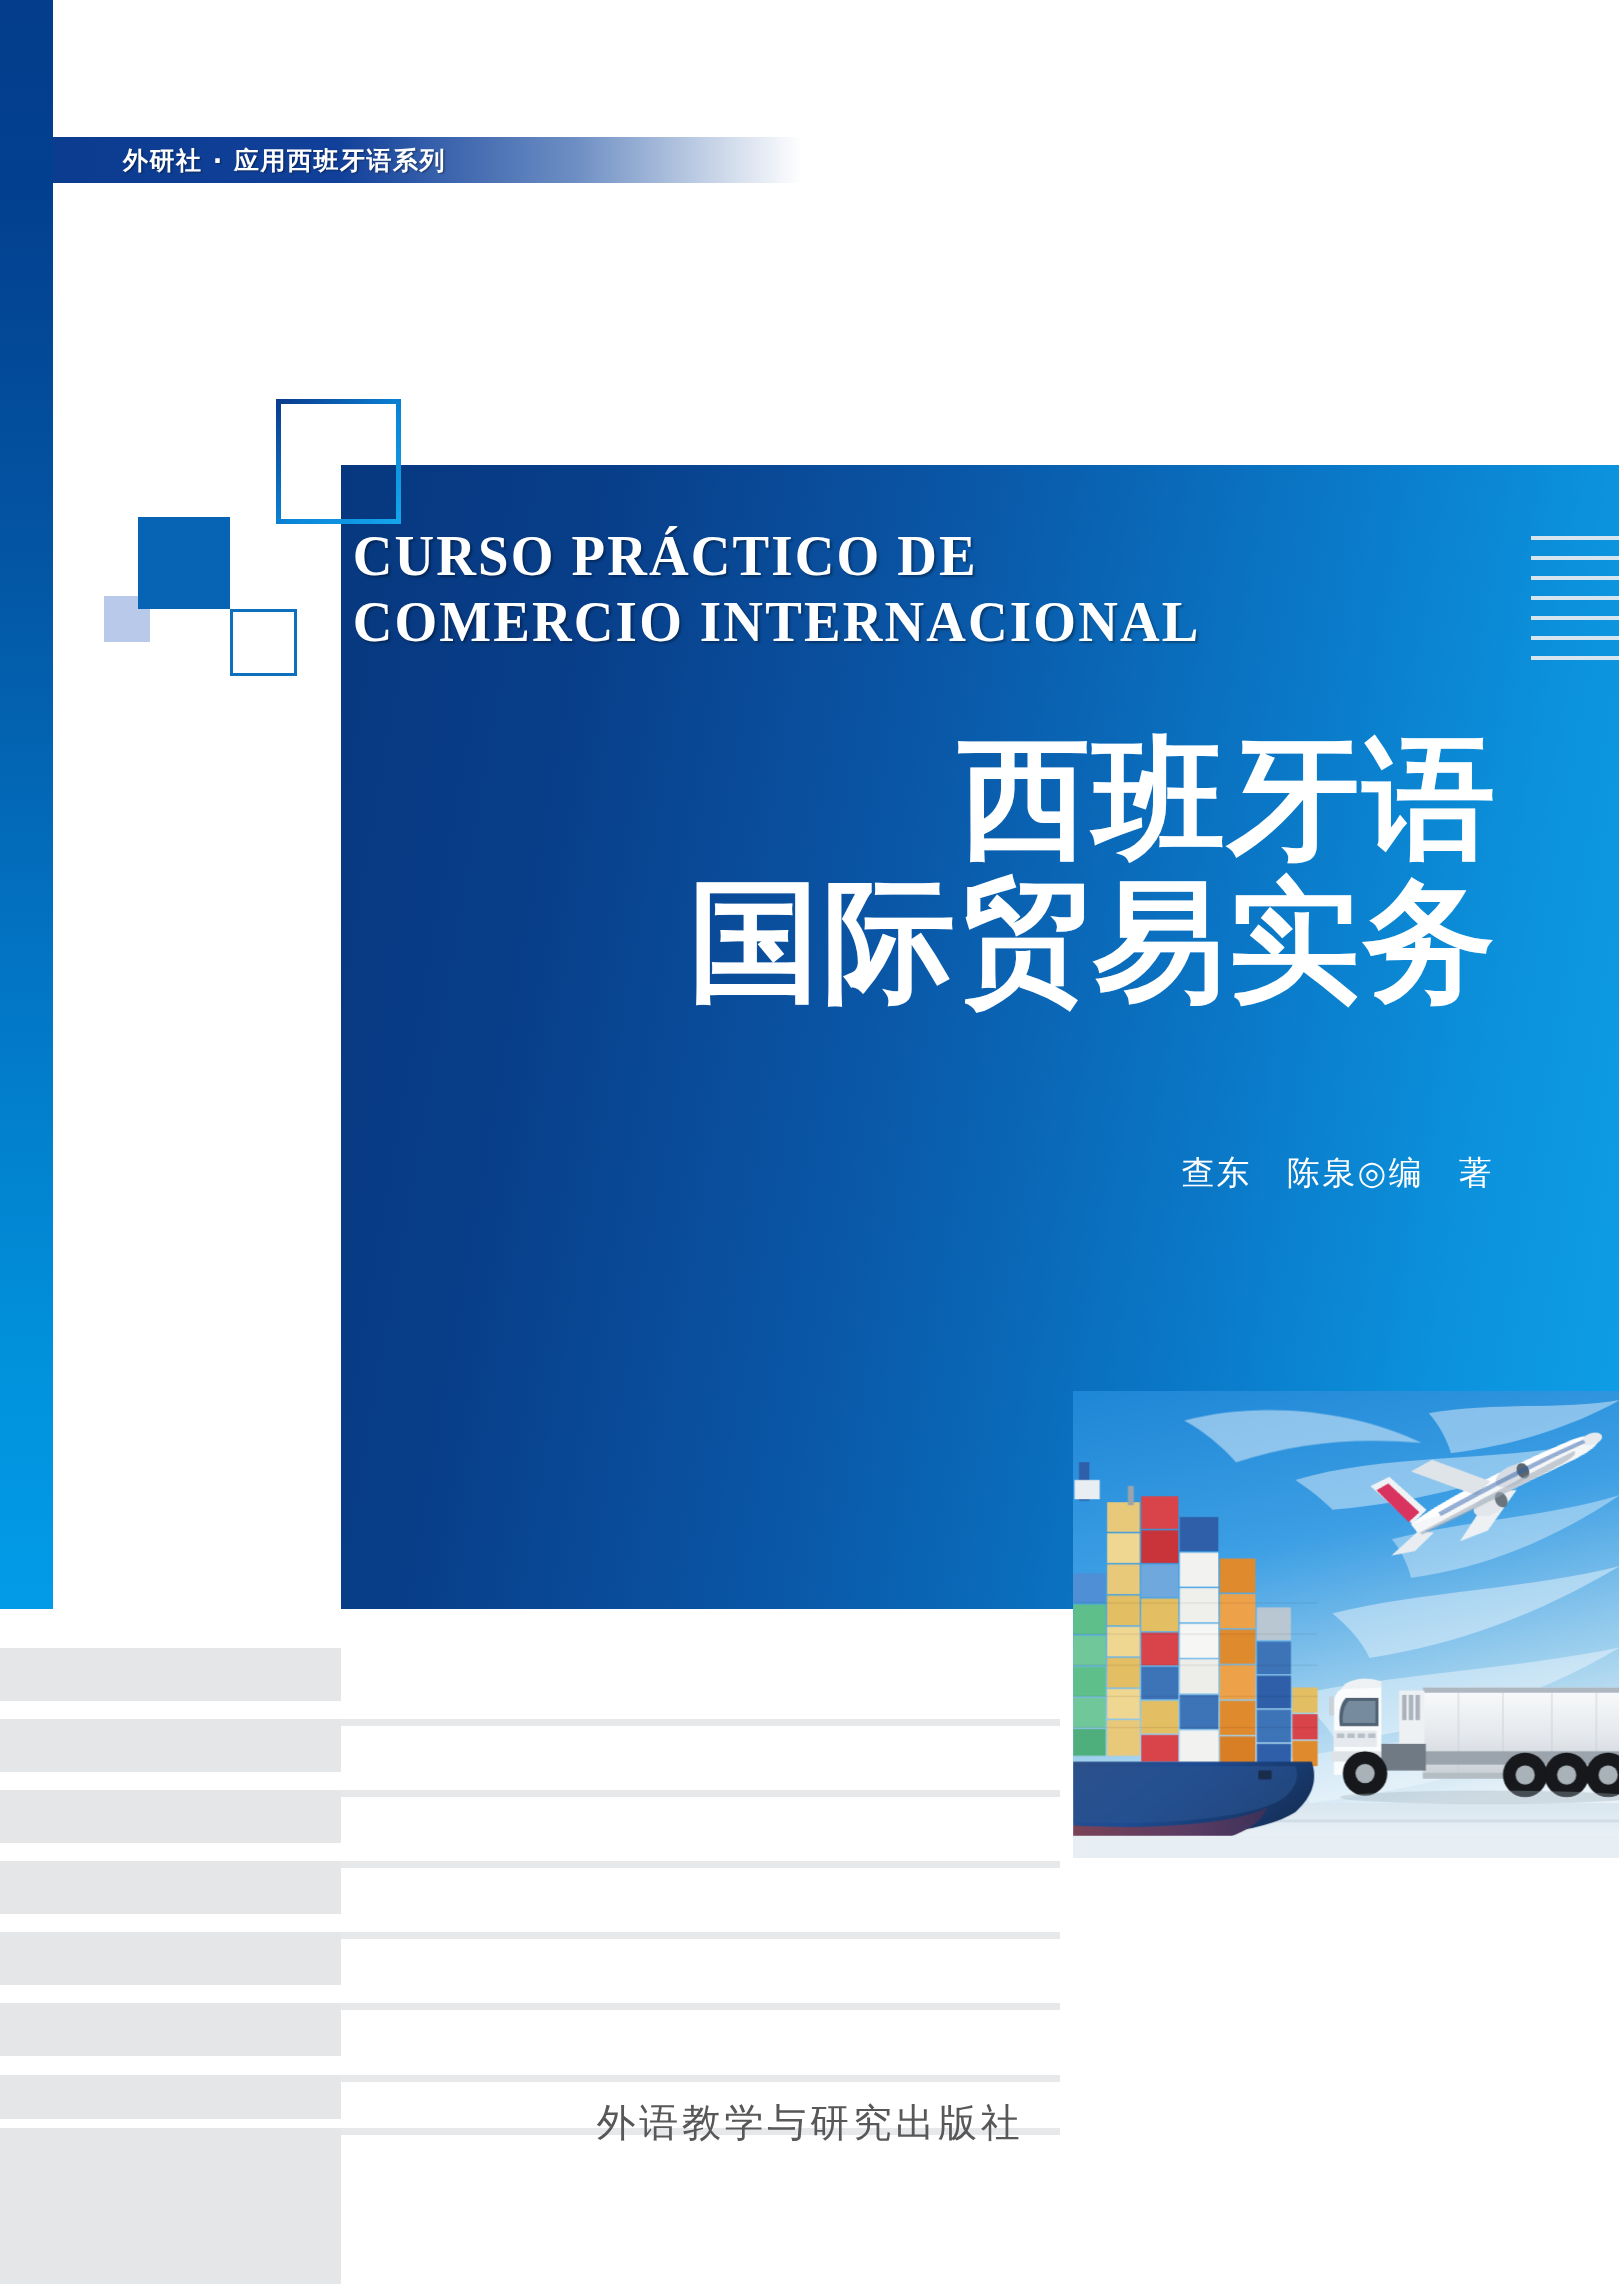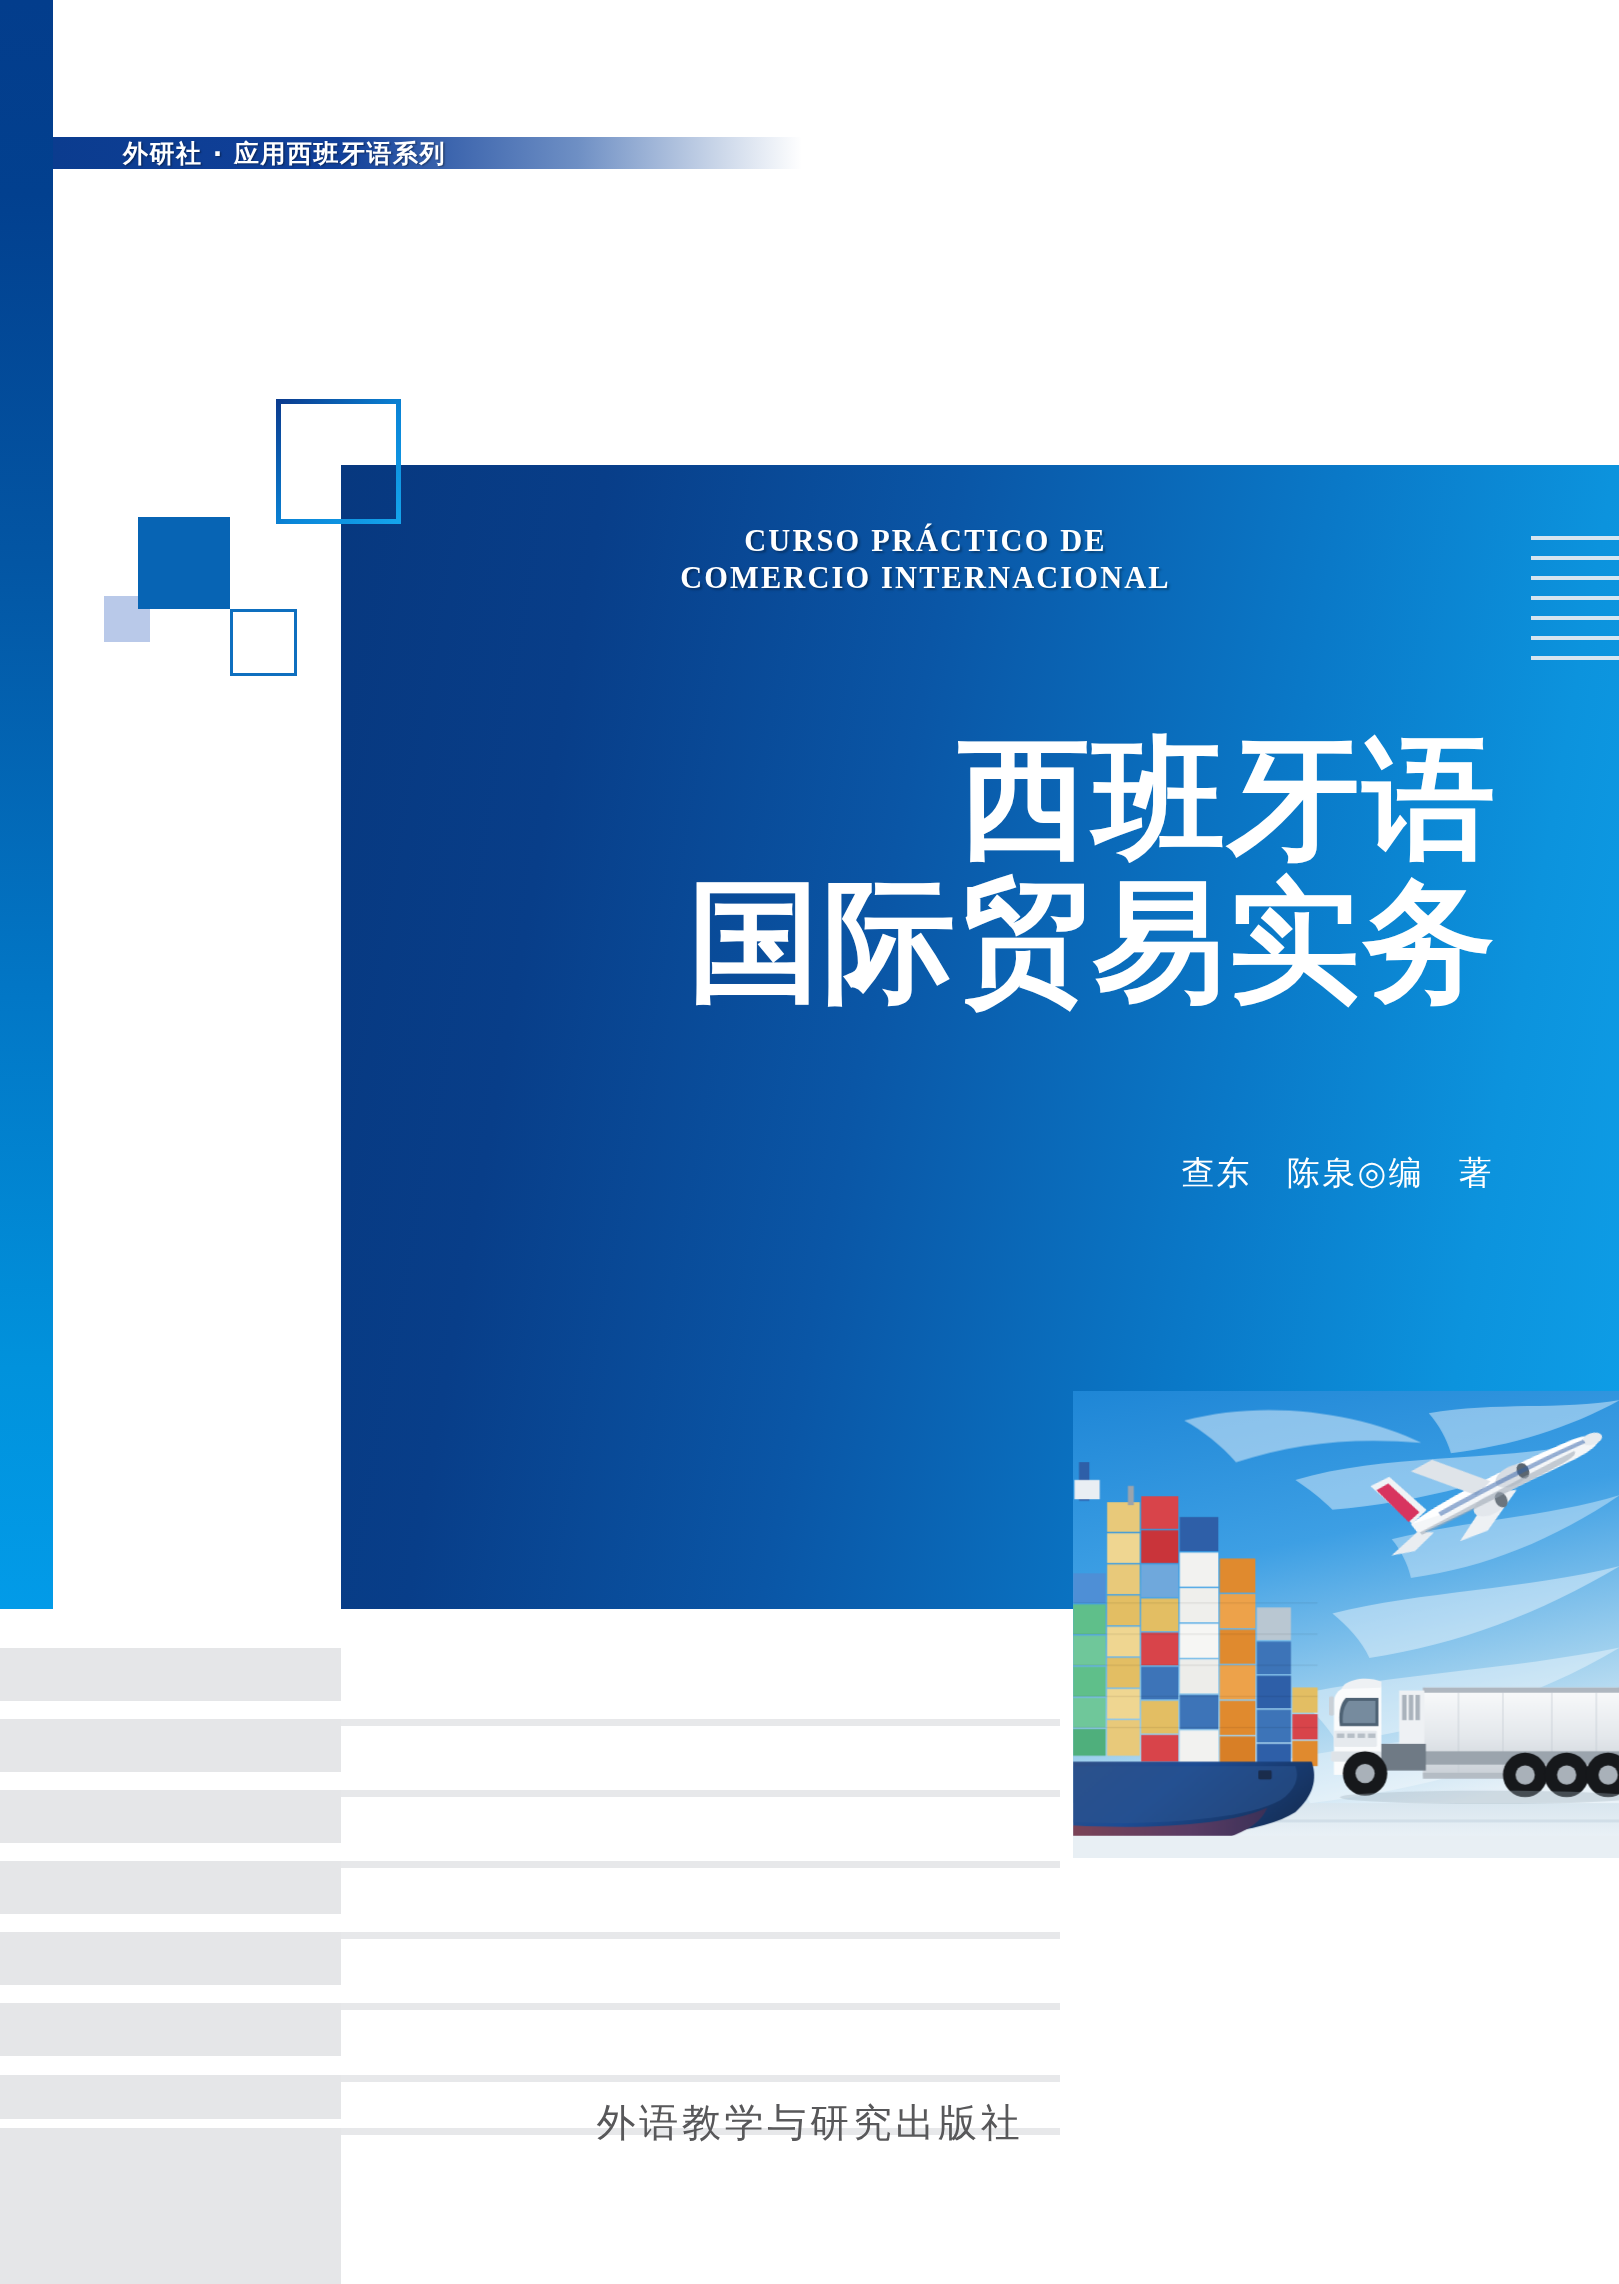--- a/index.html
+++ b/index.html
@@ -18,21 +18,21 @@
     position:absolute;
     left:0; top:0;
     width:53px; height:1609px;
     background:linear-gradient(to bottom,#033D8C 0%,#02408F 12%,#0356A4 35%,#0277C6 62%,#0192DC 85%,#029BE8 100%);
   }
 
   
   .series-banner{
     position:absolute;
     left:53px; top:137px;
-    width:749px; height:32px;
+    width:749px; height:46px;
     background:linear-gradient(to right,#0B3C8F 0%,#11409A 38%,#6E8FC4 70%,#C6D3E7 88%,#FFFFFF 100%);
   }
   .series-banner .series-label{
     position:absolute;
     left:70px; top:50%;
     transform:translateY(-50%);
     color:#ffffff;
     font-size:25px;
     font-weight:bold;
     letter-spacing:1.5px;
@@ -91,25 +91,25 @@
     height:4.4px;
     background:#E8EDF2;
     margin-bottom:15.6px;
     opacity:.92;
   }
 
   
   .es-title{
     position:absolute;
     left:0; right:110px; top:58px;
-    text-align:center;
+    text-align:left;
     color:#ffffff;
     font-family:"Liberation Serif","DejaVu Serif",serif;
     font-weight:bold;
-    font-size:31px;
+    font-size:56px;
     line-height:1.18;
     letter-spacing:2.2px;
     text-shadow:2.2px 2.2px 2.2px rgba(0,0,0,.32);
     z-index:3;
   }
   .es-title .l1{display:block;transform:scaleX(.98);}
   .es-title .l2{display:block;transform:scaleX(.98);}
 
   
   .cn-title{

